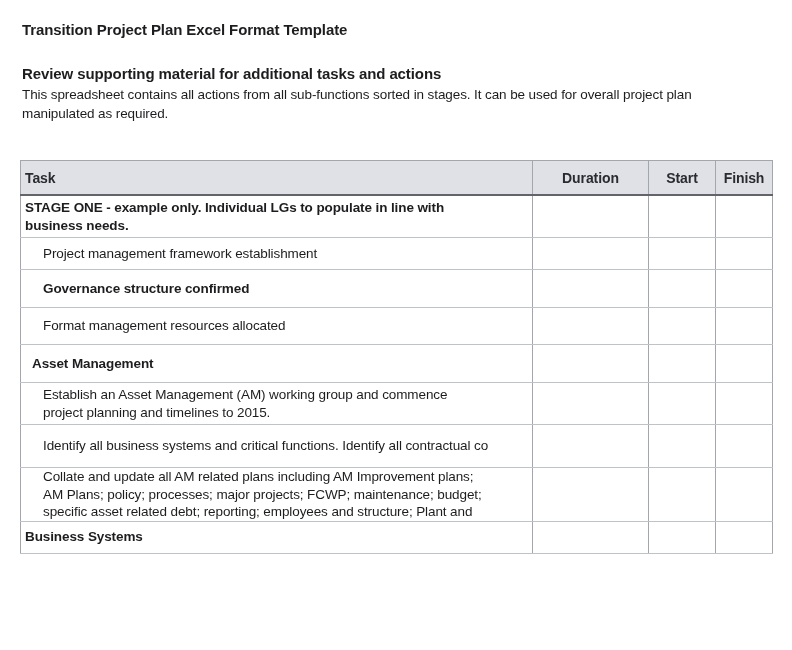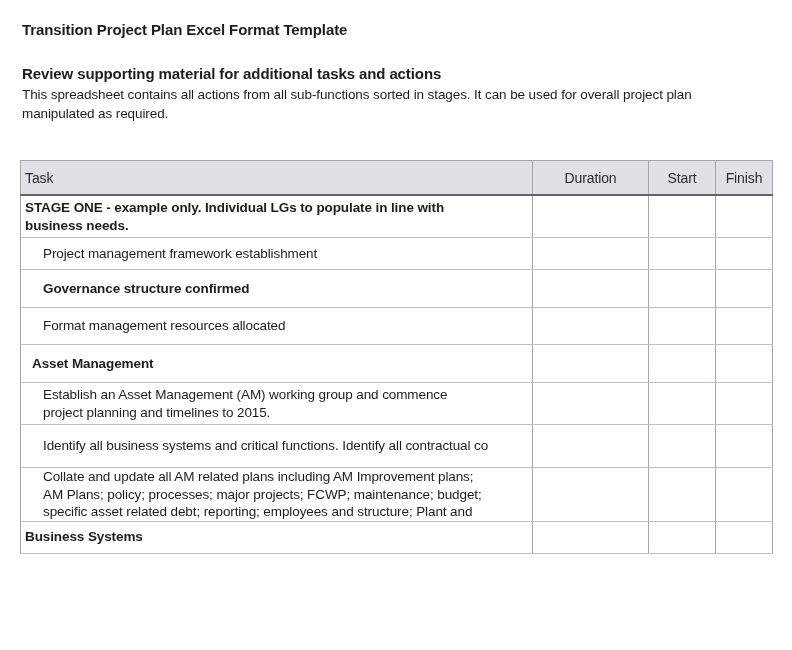--- a/index.html
+++ b/index.html
@@ -41,21 +41,21 @@
     table-layout:fixed;
     width:752px;
     border:1px solid var(--outer-border);
   }
   col.c-task{width:512px;}
   col.c-duration{width:116px;}
   col.c-start{width:67px;}
   col.c-finish{width:57px;}
   thead th{
     background:var(--header-bg);
-    font-weight:400;
+    font-weight:700;
     font-size:14px;
     color:#2a2a31;
     height:33px;
     border:1px solid var(--grid-border);
     border-bottom:2px solid var(--header-underline);
     text-align:center;
     padding:0;
   }
   thead th.col-task{text-align:left;padding-left:4px;}
   tbody td{

